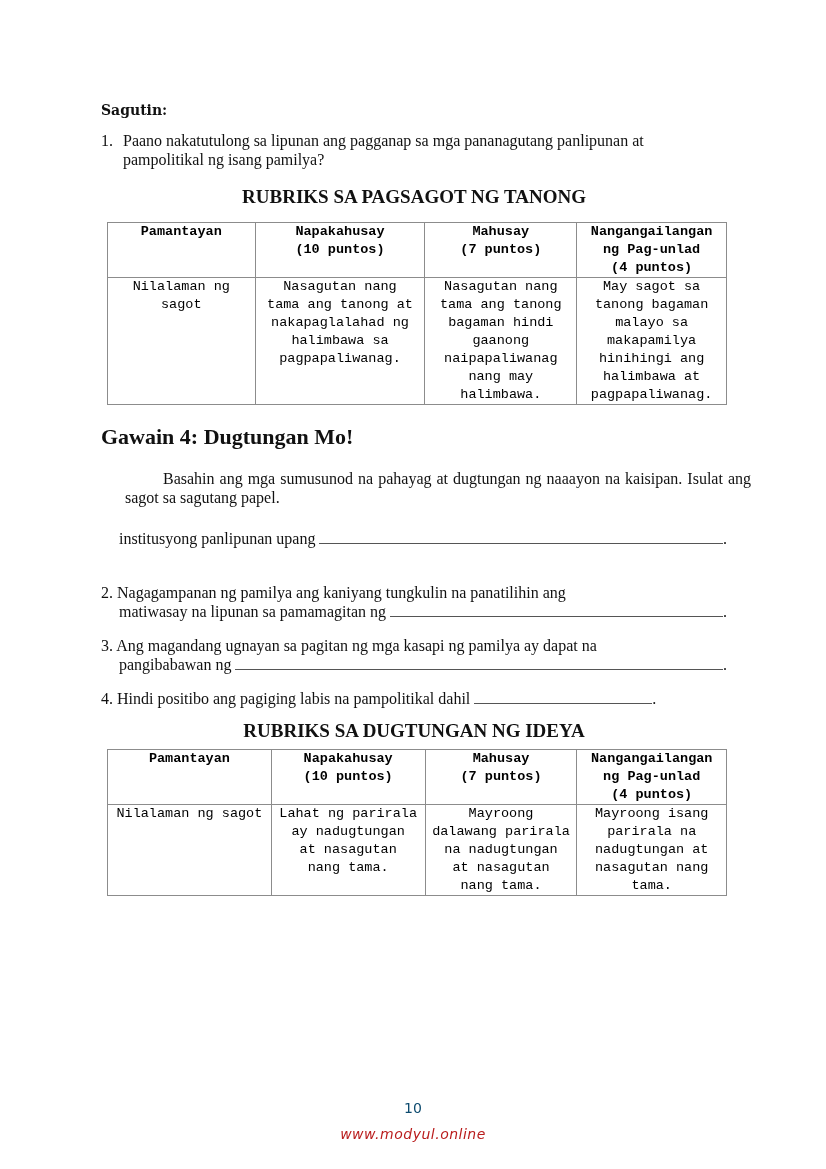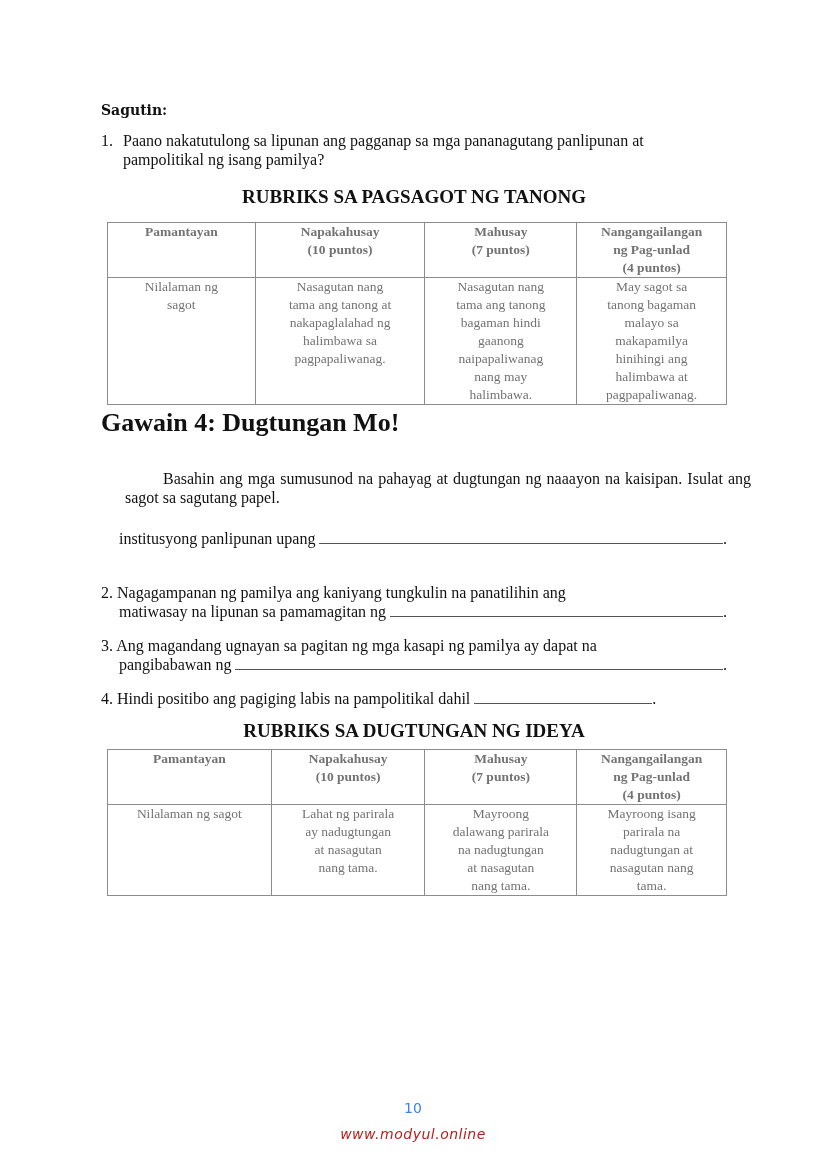--- a/index.html
+++ b/index.html
@@ -46,40 +46,40 @@
       width: 626px;
       text-align: center;
       font-family: "Liberation Serif", serif;
       font-weight: bold;
       font-size: 19px;
     }
     table.rubric {
       position: absolute;
       left: 6px;
       border-collapse: collapse;
-      font-family: Liberation Serif, serif;
+      font-family: Liberation Mono, monospace;
       font-size: 13.5px;
       line-height: 18px;
-      color: #737373;
+      color: #000000;
     }
     table.rubric th, table.rubric td {
       border: 1px solid #8c8c8c;
       text-align: center;
       vertical-align: top;
       padding: 0 4px;
     }
     table.rubric th { font-weight: bold; }
     table.rubric th .hl, table.rubric td .cl { display: block; white-space: nowrap; }
     .gawain {
       position: absolute;
-      top: 408px;
+      top: 424px;
       left: 0;
       font-family: "Liberation Serif", serif;
       font-weight: bold;
-      font-size: 26px;
+      font-size: 22px;
     }
     .instr {
       position: absolute;
       top: 469px;
       left: 0;
       width: 626px;
       font-family: "Liberation Serif", serif;
       font-size: 16px;
       line-height: 19px;
       text-align: justify;
@@ -104,21 +104,21 @@
     }
     .item .single { display: flex; align-items: baseline; }
     .footer-num {
       position: absolute;
       top: 1100px;
       left: 0;
       width: 826px;
       text-align: center;
       font-family: "DejaVu Sans", sans-serif;
       font-size: 14px;
-      color: #3b82f6;
+      color: #0c4a6e;
     }
     .footer-url {
       position: absolute;
       top: 1126px;
       left: 0;
       width: 826px;
       text-align: center;
       font-family: "DejaVu Sans", sans-serif;
       font-size: 14px;
       color: #b91c1c;

